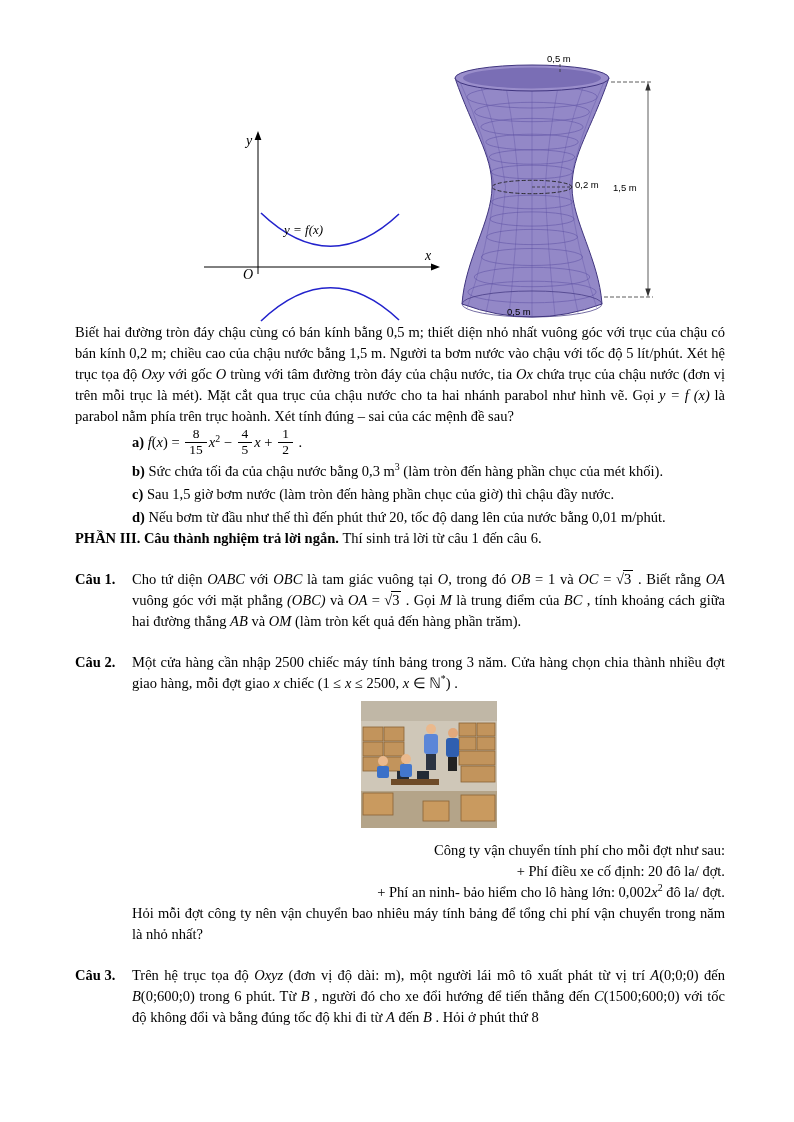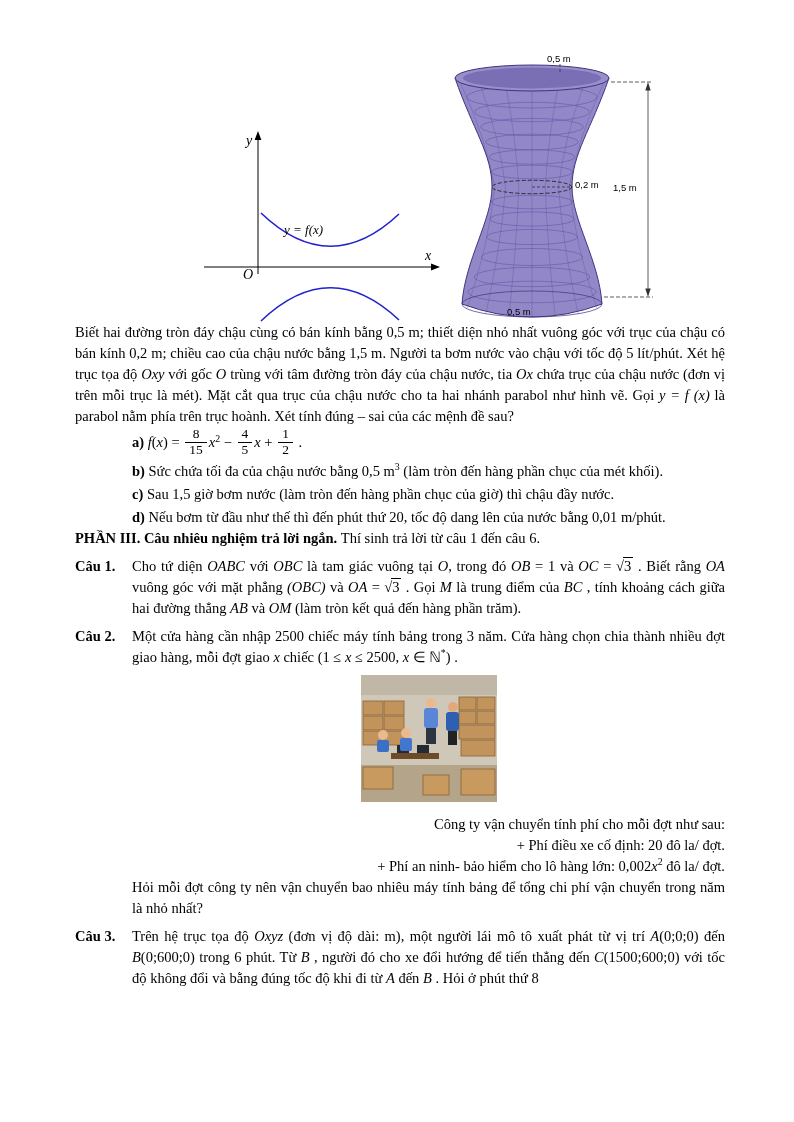--- a/index.html
+++ b/index.html
@@ -7,21 +7,21 @@
         font-family:"Liberation Serif",serif;font-size:14.5px;color:#000;}
   svg text{font-family:"Liberation Serif",serif;}
   .axis-label{font-style:italic;font-size:14px;}
   .curve-label{font-style:italic;font-size:13px;}
   .dim-label{font-family:"Liberation Sans",sans-serif;font-size:9.5px;font-style:normal;}
   .textflow{position:absolute;left:75px;top:322px;width:650px;line-height:1.45;}
   .textflow p{margin:0;}
   .para{margin-left:57px;text-align:justify;}
   .stmt{margin-left:57px;margin-top:2px;}
   .part3{margin-top:4px;margin-bottom:2px;}
-  .q{position:relative;padding-left:57px;margin-top:7px;}
+  .q{position:relative;padding-left:57px;margin-top:20px;}
   .qlabel{position:absolute;left:0;top:0;font-weight:bold;}
   .qbody{text-align:justify;font-family:Liberation Serif, serif;}
   .feeline{text-align:right;}
   .imgwrap{text-align:center;margin:7px 0 6px 0;}
   .it{font-style:italic;}
   .bd{font-weight:bold;}
   .sp{font-size:0.68em;vertical-align:super;line-height:0;}
   .frac{display:inline-block;vertical-align:middle;text-align:center;line-height:1.08;
         margin:0 2px;transform:translateY(-2px);font-size:0.93em;}
   .frac .num{display:block;border-bottom:1.2px solid #000;padding:0 4px;}
@@ -98,25 +98,25 @@
     <text class="dim-label" x="140" y="136">0,2 m</text>
     <text class="dim-label" x="178" y="139">1,5 m</text>
     <text class="dim-label" x="72" y="263">0,5 m</text>
   </svg>
 
   <div class="textflow">
 
     <p class="para"><span class="">Biết hai đường tròn đáy chậu cùng có bán kính bằng 0,5 m; thiết diện nhỏ nhất vuông góc với trục của chậu có bán kính 0,2 m; chiều cao của chậu nước bằng 1,5 m. Người ta bơm nước vào chậu với tốc độ 5 lít/phút. Xét hệ trục tọa độ </span><span class="it">Oxy</span><span class=""> với gốc </span><span class="it">O</span><span class=""> trùng với tâm đường tròn đáy của chậu nước, tia </span><span class="it">Ox</span><span class=""> chứa trục của chậu nước (đơn vị trên mỗi trục là mét). Mặt cắt qua trục của chậu nước cho ta hai nhánh parabol như hình vẽ. Gọi </span><span class="it">y = f (x)</span><span class=""> là parabol nằm phía trên trục hoành. Xét tính đúng – sai của các mệnh đề sau?</span></p>
 
     <div class="stmt"><span class="bd">a) </span><span class="it">f</span><span class="">(</span><span class="it">x</span><span class="">) = </span><span class="frac"><span class="num">8</span><span class="den">15</span></span><span class="it">x</span><span class="sp">2</span><span class=""> − </span><span class="frac"><span class="num">4</span><span class="den">5</span></span><span class="it">x</span><span class=""> + </span><span class="frac"><span class="num">1</span><span class="den">2</span></span><span class=""> .</span></div>
-    <div class="stmt"><span class="bd">b) </span><span class="">Sức chứa tối đa của chậu nước bằng 0,5 m</span><span class="sp">3</span><span class=""> (làm tròn đến hàng phần chục của mét khối).</span></div>
+    <div class="stmt"><span class="bd">b) </span><span class="">Sức chứa tối đa của chậu nước bằng 0,3 m</span><span class="sp">3</span><span class=""> (làm tròn đến hàng phần chục của mét khối).</span></div>
     <div class="stmt"><span class="bd">c) </span><span class="">Sau 1,5 giờ bơm nước (làm tròn đến hàng phần chục của giờ) thì chậu đầy nước.</span></div>
     <div class="stmt"><span class="bd">d) </span><span class="">Nếu bơm từ đầu như thế thì đến phút thứ 20, tốc độ dang lên của nước bằng 0,01 m/phút.</span></div>
 
-    <p class="part3"><span class="bd">PHẦN III. Câu nhiêu nghiệm trả lời ngắn. </span><span class="">Thí sinh trả lời từ câu 1 đến câu 6.</span></p>
+    <p class="part3"><span class="bd">PHẦN III. Câu thành nghiệm trả lời ngắn. </span><span class="">Thí sinh trả lời từ câu 1 đến câu 6.</span></p>
 
     <div class="q">
       <span class="qlabel">Câu 1.</span>
       <div class="qbody"><span class="">Cho tứ diện </span><span class="it">OABC</span><span class=""> với </span><span class="it">OBC</span><span class=""> là tam giác vuông tại </span><span class="it">O</span><span class="">, trong đó </span><span class="it">OB</span><span class=""> = 1 và </span><span class="it">OC</span><span class=""> = </span><span class="sqrt"><span class="radsign">√</span><span class="radicand">3</span></span><span class=""> . Biết rằng </span><span class="it">OA</span><span class=""> vuông góc với mặt phẳng </span><span class="it">(OBC)</span><span class=""> và </span><span class="it">OA</span><span class=""> = </span><span class="sqrt"><span class="radsign">√</span><span class="radicand">3</span></span><span class=""> . Gọi </span><span class="it">M</span><span class=""> là trung điểm của </span><span class="it">BC</span><span class=""> , tính khoảng cách giữa hai đường thẳng </span><span class="it">AB</span><span class=""> và </span><span class="it">OM</span><span class=""> (làm tròn kết quả đến hàng phần trăm).</span></div>
     </div>
 
     <div class="q">
       <span class="qlabel">Câu 2.</span>
       <div class="qbody"><span class="">Một cửa hàng cần nhập 2500 chiếc máy tính bảng trong 3 năm. Cửa hàng chọn chia thành nhiều đợt giao hàng, mỗi đợt giao </span><span class="it">x</span><span class=""> chiếc (1 ≤ </span><span class="it">x</span><span class=""> ≤ 2500, </span><span class="it">x</span><span class=""> ∈ ℕ</span><span class="sp">*</span><span class="">) .</span></div>
 

